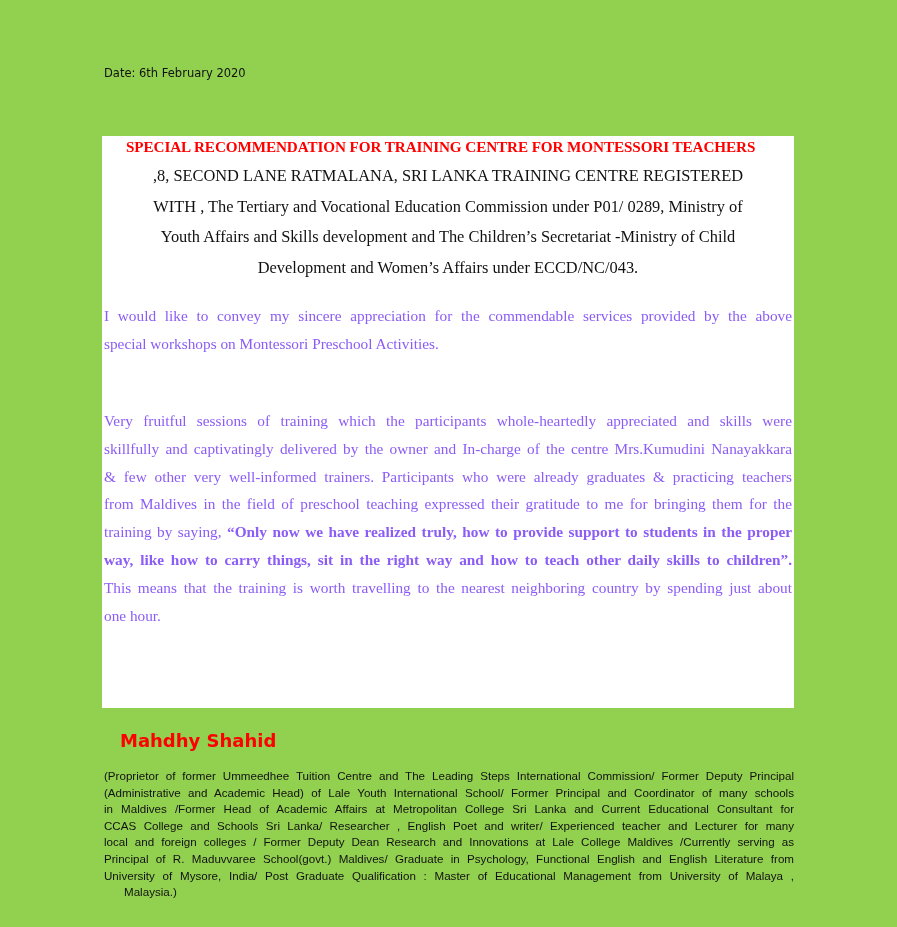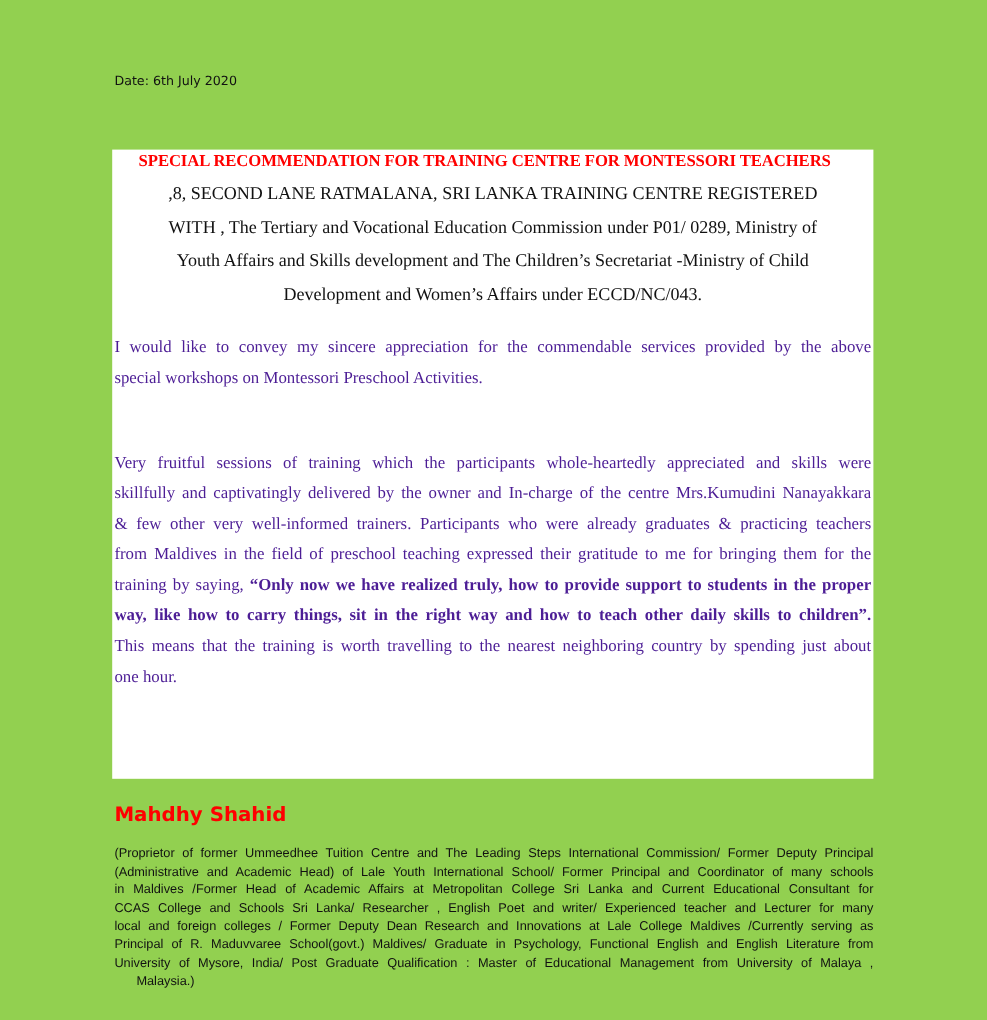--- a/index.html
+++ b/index.html
@@ -60,40 +60,40 @@
       white-space: nowrap;
     }
     .para {
       position: absolute;
       left: 2px;
       width: 688px;
       font-size: 15.3px;
       line-height: 27.8px;
       text-align: justify;
       text-align-last: left;
-      color: #4c1d95;
+      color: #8b5cf6;
     }
     .para .ln {
       display: block;
       text-align: justify;
       text-align-last: justify;
       white-space: nowrap;
     }
     .para .ln.last {
       text-align-last: left;
     }
     .para .ln b {
       font-weight: bold;
     }
     .p1 { top: 166px; }
     .p2 { top: 271px; }
     .p3 { top: 513px; }
     .signer-name {
       position: absolute;
-      left: 104px;
+      left: 120px;
       top: 730px;
       font-family: "DejaVu Sans", "Liberation Sans", sans-serif;
       font-weight: bold;
       font-size: 18px;
       color: #FF0000;
     }
     .credentials {
       position: absolute;
       left: 104px;
       top: 768px;
@@ -110,21 +110,21 @@
       white-space: nowrap;
     }
     .credentials .ln.last {
       text-align-last: left;
       margin-left: 20px;
     }
   </style>
 </head>
 <body>
 
-<div class="date">Date: 6th July 2020</div>
+<div class="date">Date: 6th February 2020</div>
 
 <div class="letter-box">
   <div class="title-red">SPECIAL RECOMMENDATION FOR TRAINING CENTRE FOR MONTESSORI TEACHERS</div>
 
   <div class="heading">
     <span class="hl">,8, SECOND LANE RATMALANA, SRI LANKA TRAINING CENTRE REGISTERED</span>
     <span class="hl">WITH , The Tertiary and Vocational Education Commission under P01/ 0289, Ministry of</span>
     <span class="hl">Youth Affairs and Skills development   and The Children’s Secretariat -Ministry of Child</span>
     <span class="hl">Development and Women’s Affairs under ECCD/NC/043.</span>
   </div>

